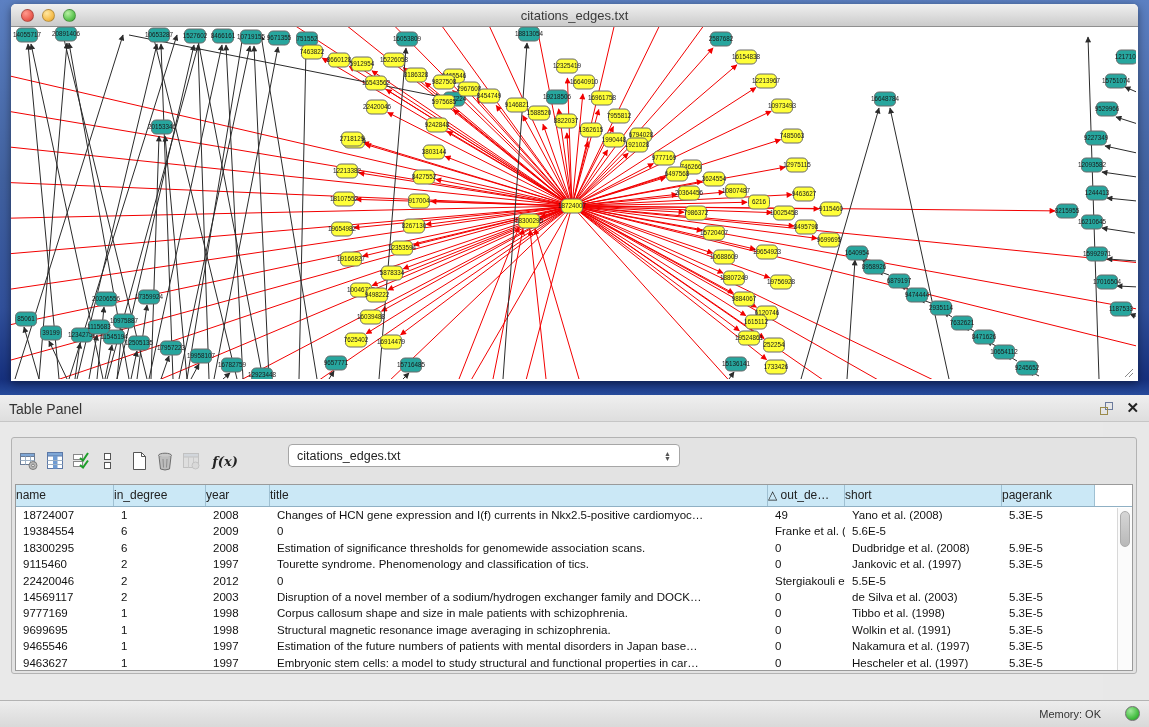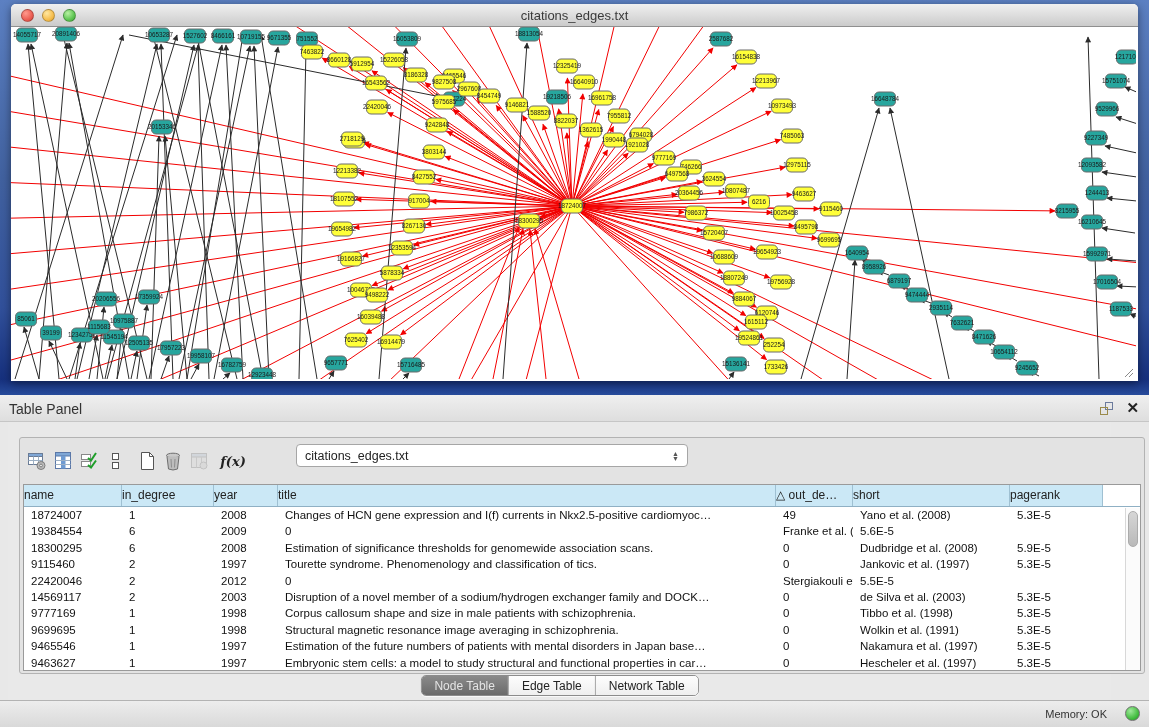--- a/index.html
+++ b/index.html
@@ -23,21 +23,21 @@
   .resize-grip { position:absolute; right:2px; bottom:1px; }
 
   
   .tp-header { position:absolute; left:0; top:395px; width:1149px; height:27px;
     background:linear-gradient(180deg,#EFEFEF,#DEDEDE); border-bottom:1px solid #c6c6c6; }
   .tp-title { position:absolute; left:9px; top:6px; font-size:14px; color:#333; }
   .tp-actions { position:absolute; right:10px; top:5px; display:flex; gap:12px; align-items:center; }
   .close-x { font-size:15px; font-weight:bold; color:#222; line-height:16px; cursor:default; }
 
   
-  .panel-body { position:absolute; left:8px; top:422px; width:1103px; height:278px; background:#E9E9E9; }
+  .panel-body { position:absolute; left:0; top:422px; width:1103px; height:278px; background:#E9E9E9; }
   .panel-frame { position:absolute; left:11px; top:15px; width:1126px; height:237px;
     border:1px solid #b3b3b3; border-radius:3px; background:#E3E3E3; }
   .toolbar { position:absolute; left:4px; top:6px; height:34px; display:flex; align-items:center; }
   .tbtn { width:26px; height:28px; display:flex; align-items:center; justify-content:center; }
   .fx { font-family:"DejaVu Serif", serif; font-style:italic; font-size:13px; color:#222; font-weight:bold; }
   .combo { position:absolute; left:276px; top:6px; width:392px; height:23px; background:#fff;
     border:1px solid #A6A6A6; border-radius:4px; font-size:12.5px; color:#222;
     display:flex; align-items:center; padding:0 8px; }
   .combo .val { flex:1; }
   .combo .stepper { display:flex; flex-direction:column; align-items:center; line-height:5px;
@@ -64,21 +64,21 @@
     display:flex; border:1px solid #8c8c8c; border-radius:5px; overflow:hidden;
     background:#fff; box-shadow:0 1px 0 rgba(255,255,255,.7); }
   .tab { font-size:12px; padding:0 13px; line-height:20px; color:#222;
     background:linear-gradient(180deg,#FDFDFD,#EFEFEF); border-left:1px solid #a5a5a5; cursor:default; }
   .tab:first-child { border-left:none; }
   .tab.sel { background:linear-gradient(180deg,#8A8A8A,#6B6B6B); color:#E4E4E4; }
 
   
   .statusbar { position:absolute; left:0; bottom:0; width:1149px; height:27px;
     background:linear-gradient(180deg,#EDEDED,#D9D9D9); border-top:1px solid #b3b3b3; }
-  .mem { position:absolute; right:42px; top:7px; font-size:11px; color:#333; }
+  .mem { position:absolute; right:48px; top:7px; font-size:11px; color:#333; }
   .memdot { position:absolute; right:9px; top:5px; width:15px; height:15px; border-radius:50%;
     border:1px solid #6f6f6f; background:radial-gradient(circle at 35% 30%, #9FE89A, #3FBB3C 65%, #2B8F2A); }
 
   .cursor-mark { position:absolute; left:566px; top:395px; width:0; height:0; color:#8a8a8a; font-size:9px; }
 </style>
 </head>
 <body>
 
 <div class="graph-region">
   <div class="graph-window">
@@ -964,23 +964,18 @@
             <div class="td">Hescheler et al. (1997)</div>
             <div class="td">5.3E-5</div>
           </div>
         </div>
       <div class="vscroll">
         <div class="vthumb"></div>
       </div>
     </div>
   </div>
 
-  <div class="tabs" id="tabs">
-      <div class="tab sel">Node Table</div>
-      <div class="tab">Edge Table</div>
-      <div class="tab">Network Table</div>
-    </div>
 </div>
 
 <div class="statusbar">
   <span class="mem">Memory: OK</span>
   <span class="memdot"></span>
 </div>
 
 </body></html>

